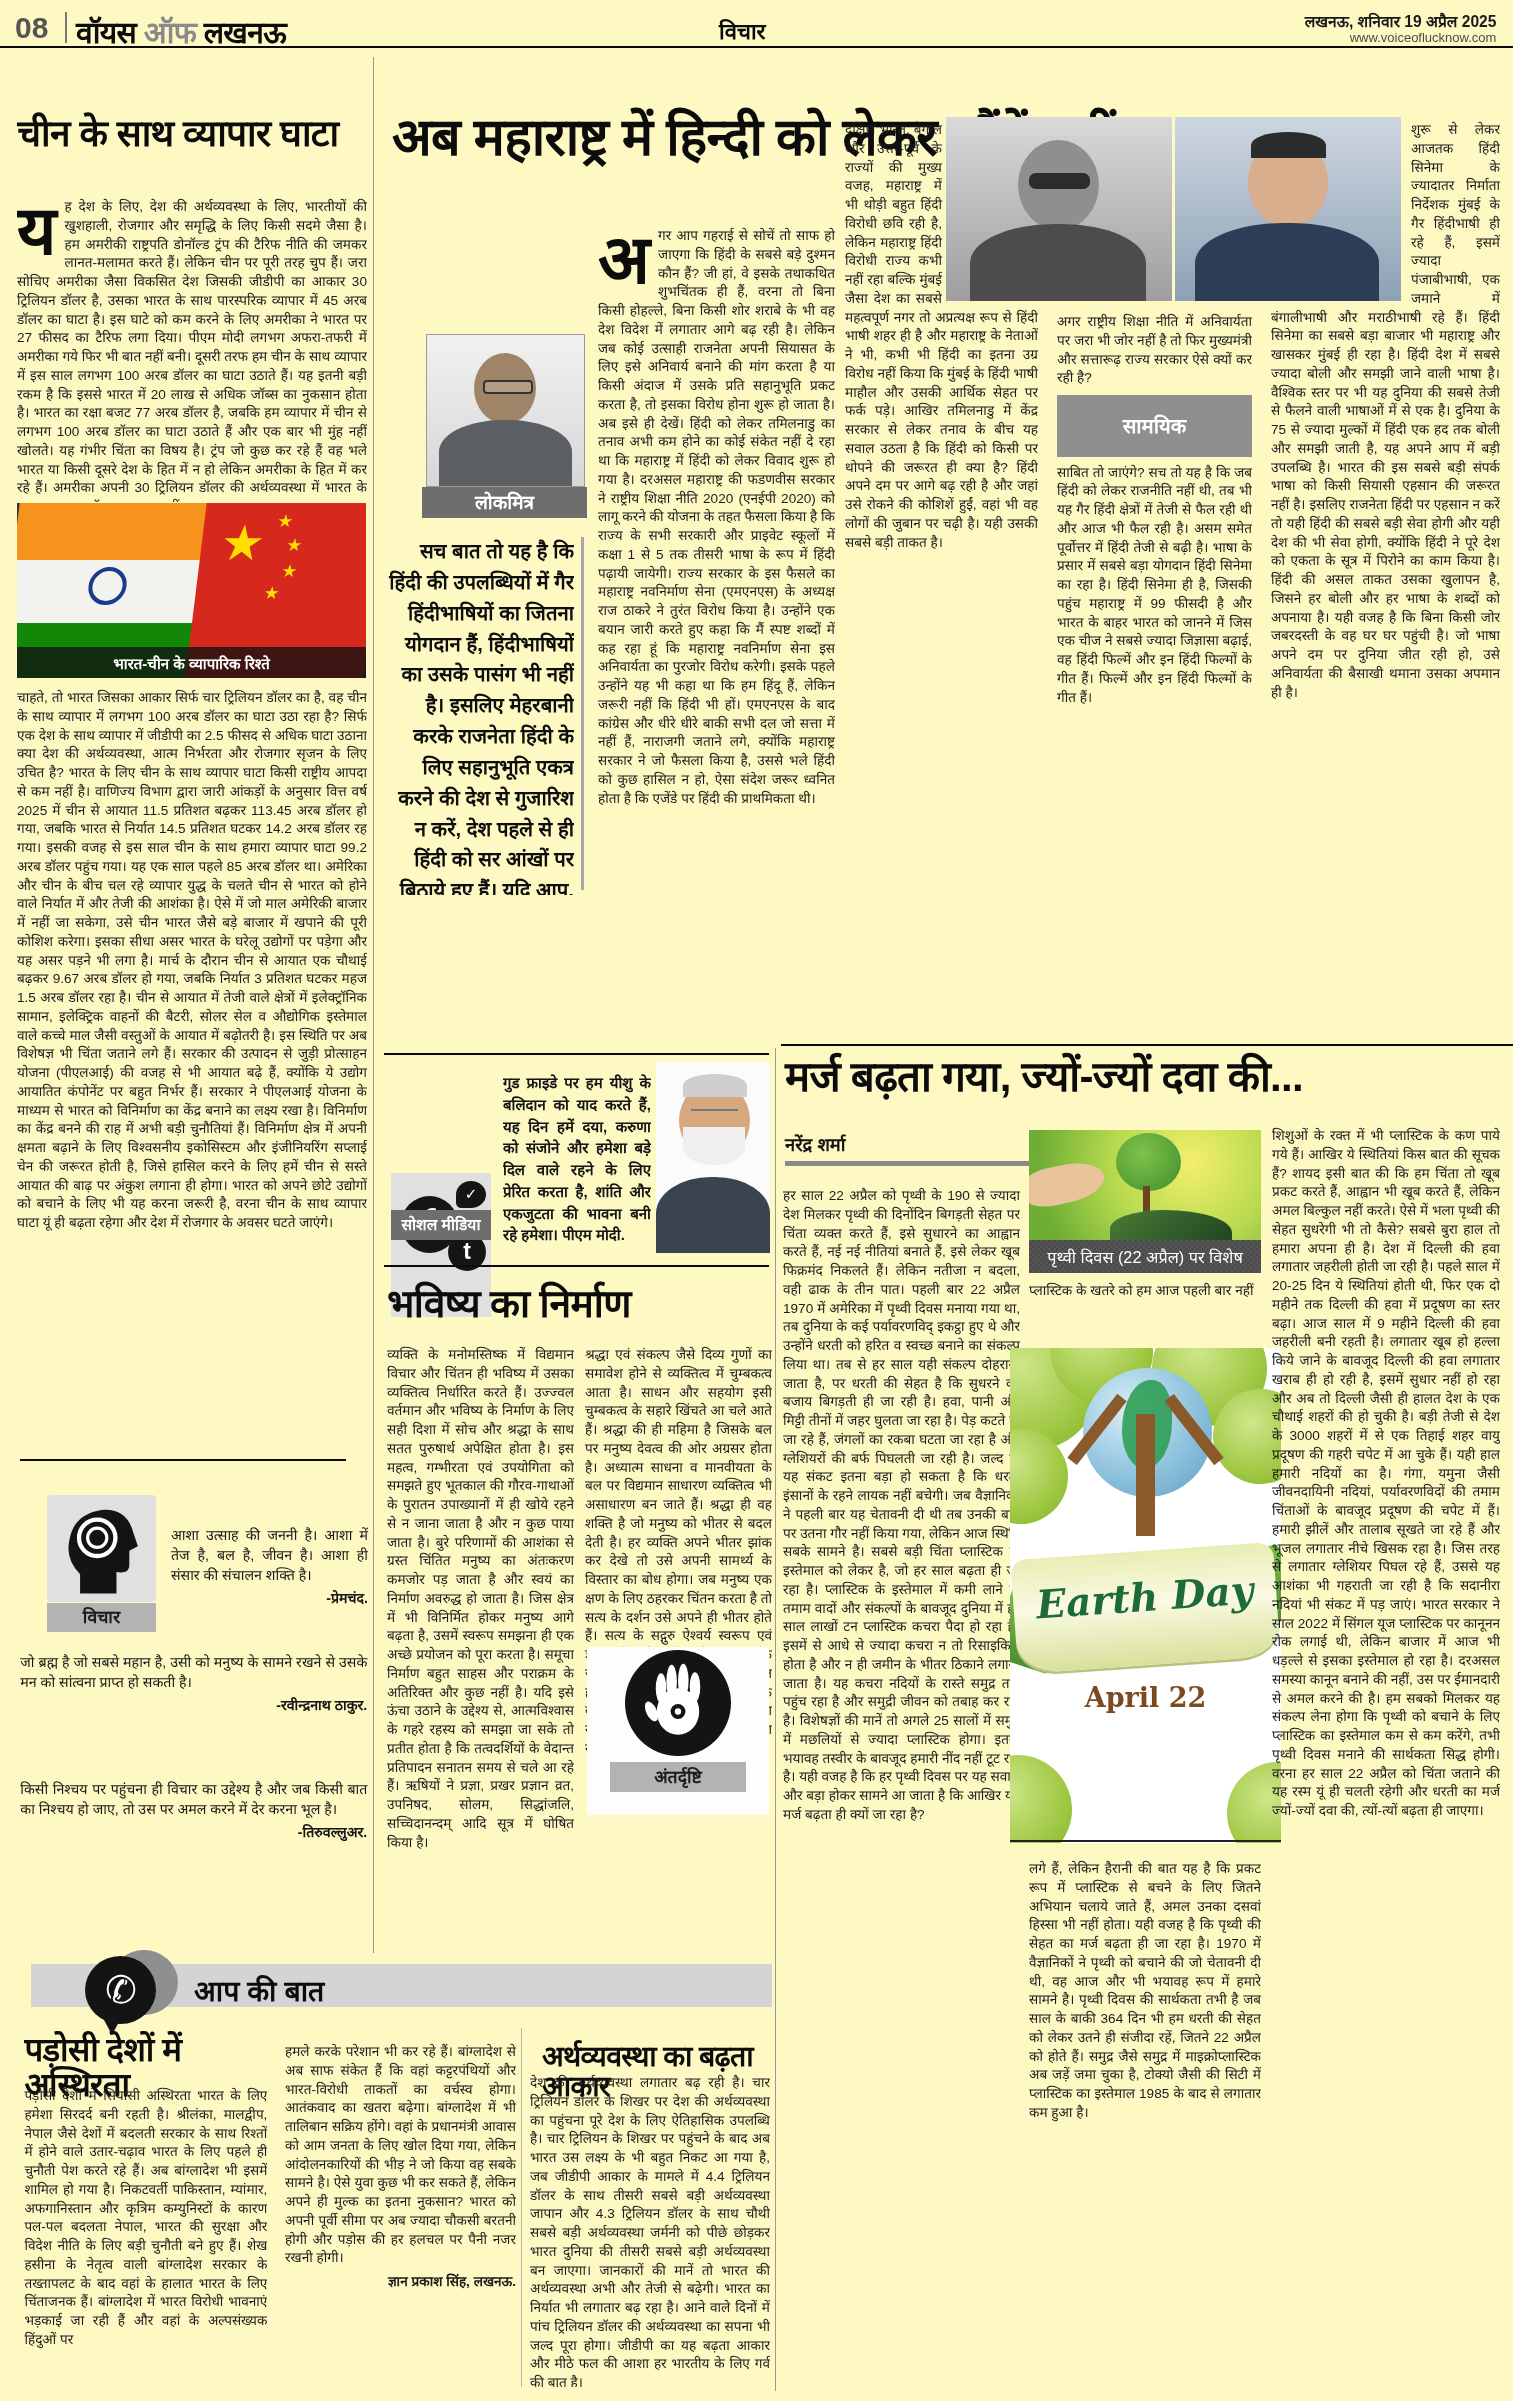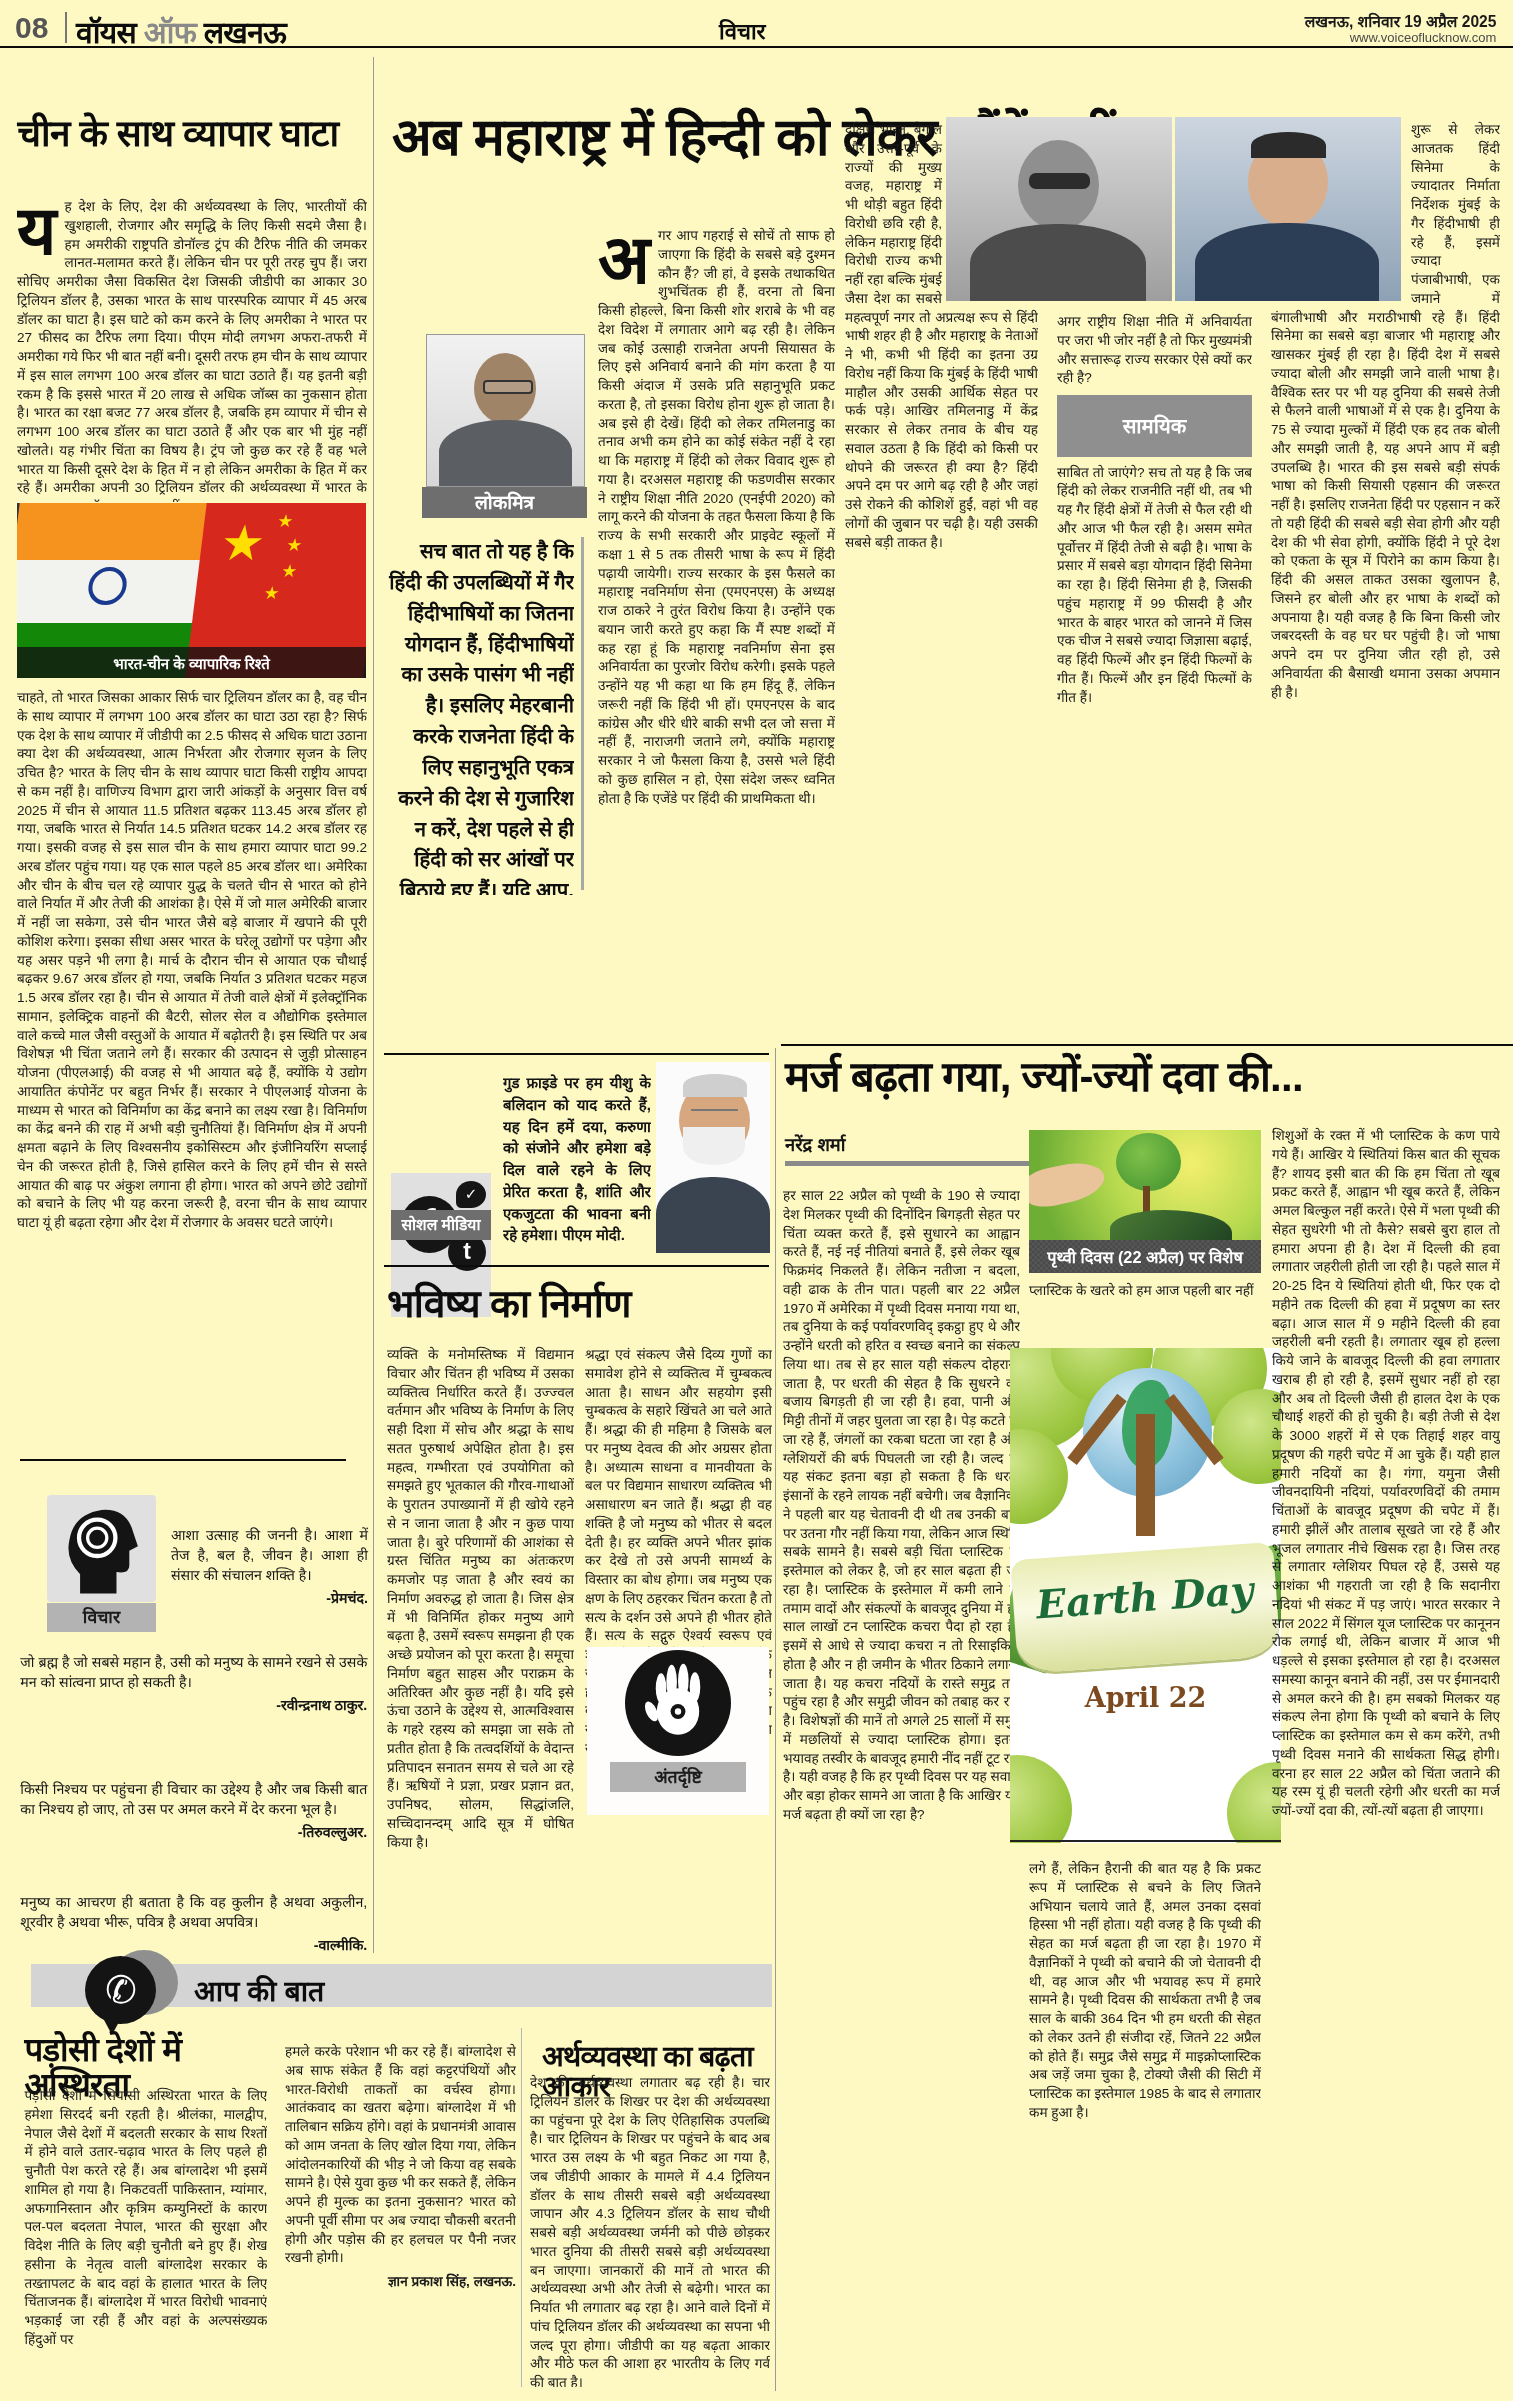--- a/index.html
+++ b/index.html
@@ -45,21 +45,21 @@
   
   #china-img{position:absolute;left:17px;top:503px;width:349px;height:175px;background:#30343a;overflow:hidden;}
   .flag{position:absolute;top:-6.8px;bottom:-6.8px;}
   .chakra{position:absolute;border:4.1px solid #1a3a8f;border-radius:50%;width:30px;height:30px;}
   .star{color:#ffde00;position:absolute;}
   .fspacer-r{float:right;width:96px;height:184px;}
   .fspacer-l{float:left;width:140px;height:184px;}
   .crosshead{background:#8f8f8f;color:#fff;font-weight:bold;font-size:20.3px;text-align:center;
              padding:17px 0;margin:6.8px 0;}
   .special-cap{background:repeating-conic-gradient(#4a4a4a 0% 25%,#565656 0% 50%) 0 0/5.4px 5.4px;
-             color:#fff;font-weight:bold;font-size:16.3px;text-align:center;display:flex;align-items:center;justify-content:center;}
+             color:#fff;font-weight:normal;font-size:16.3px;text-align:center;display:flex;align-items:center;justify-content:center;}
   .green-img{background:radial-gradient(circle at 70% 30%,#f4ef6e,#b5d94e 45%,#6fae35 85%);position:absolute;overflow:hidden;}
   a{color:#3c3c3c;text-decoration:none;}
 </style>
 </head>
 <body>
 
 <div id="page">
 
   <div class="abs" style="left:0;top:9.5px;width:1514px;height:35px;">
     <span class="abs" style="left:15px;top:1.4px;font-size:30px;font-weight:bold;color:#555;">08</span>
@@ -115,24 +115,20 @@
       <span>आशा उत्साह की जननी है। आशा में तेज है, बल है, जीवन है। आशा ही संसार की संचालन शक्ति है।</span>
       <span class="quote-author">-प्रेमचंद.</span>
     </div>
     <div class="quote-item" style="left:20.3px;top:1652px;width:347px;">
       <span>जो ब्रह्म है जो सबसे महान है, उसी को मनुष्य के सामने रखने से उसके मन को सांत्वना प्राप्त हो सकती है।</span>
       <span class="quote-author">-रवीन्द्रनाथ ठाकुर.</span>
     </div>
     <div class="quote-item" style="left:20.3px;top:1733px;width:347px;margin-top:46px;">
       <span>किसी निश्चय पर पहुंचना ही विचार का उद्देश्य है और जब किसी बात का निश्चय हो जाए, तो उस पर अमल करने में देर करना भूल है।</span>
       <span class="quote-author">-तिरुवल्लुअर.</span>
-    </div>
-    <div class="quote-item" style="left:20.3px;top:1892px;width:347px;">
-      <span>मनुष्य का आचरण ही बताता है कि वह कुलीन है अथवा अकुलीन, शूरवीर है अथवा भीरू, पवित्र है अथवा अपवित्र।</span>
-      <span class="quote-author">-वाल्मीकि.</span>
     </div>
   </section>
 
   <section>
     <h1 class="abs hl" style="left:392px;top:110px;width:1112px;font-size:52px;margin:0;">अब महाराष्ट्र में हिन्दी को लेकर भौंहें चढ़ीं</h1>
 
     <div class="photo ph-bg-gray" style="left:946px;top:117px;width:226px;height:184px;">
       <span class="head-c" style="left:72px;top:23px;width:81px;height:90px;background:#8f8f8f;"></span>
       <span class="abs" style="left:83px;top:56px;width:61px;height:16.3px;background:#2c2c2c;border-radius:6.8px;"></span>
       <span class="shoulders" style="left:24.4px;top:107px;width:176px;height:81px;background:#4c4c4c;"></span>

